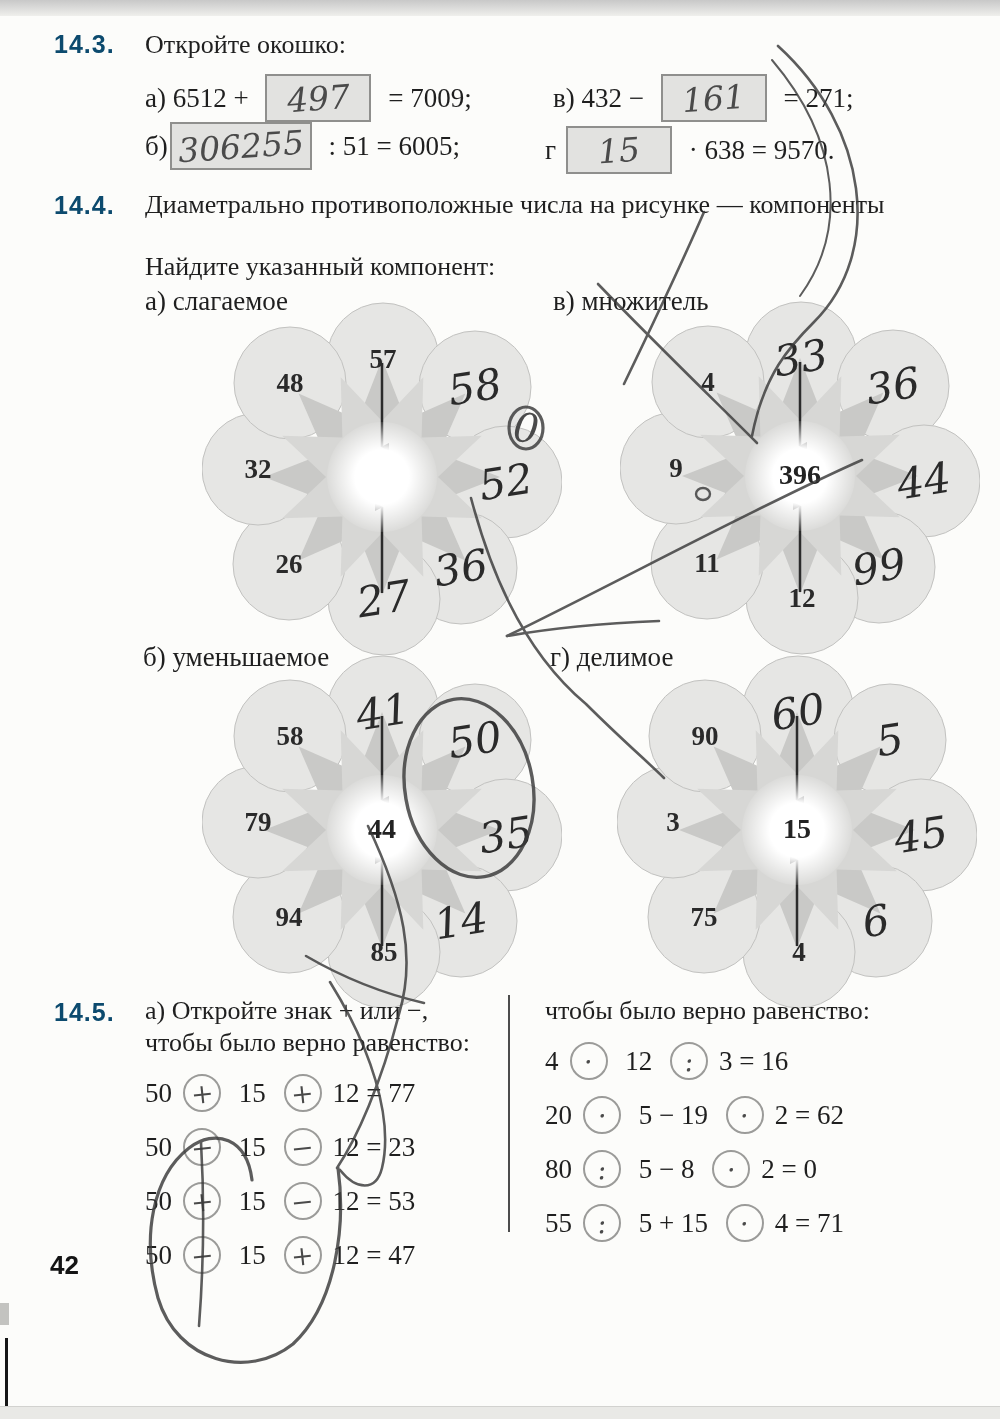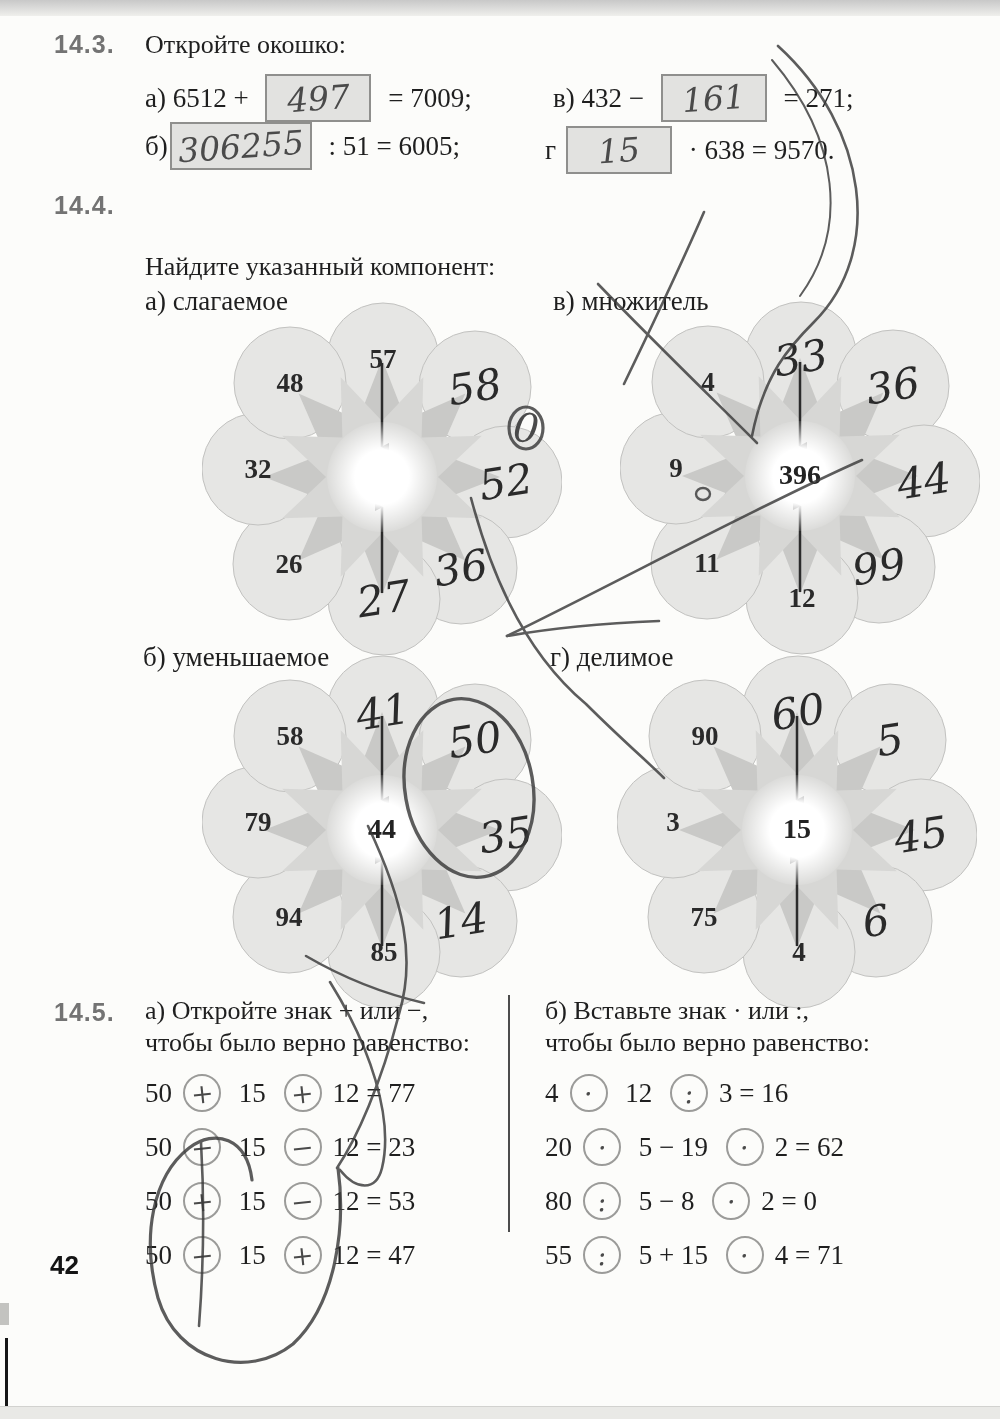--- a/index.html
+++ b/index.html
@@ -7,21 +7,21 @@
         overflow:hidden;font-family:"Liberation Serif",serif;color:#1f1f1f;}
   
   .scan-top{position:absolute;left:0;top:0;width:1000px;height:16px;
             background:linear-gradient(#c8c8c8,#efefec);}
   .scan-bottom{position:absolute;left:0;top:1406px;width:1000px;height:13px;
                background:#e9e9e6;border-top:1px solid #d2d2cf;}
   .scan-left-line{position:absolute;left:5px;top:1338px;width:3px;height:81px;background:#161616;}
   .scan-blob{position:absolute;left:0;top:1303px;width:9px;height:22px;background:#c3c3c0;}
 
   .task-num{position:absolute;font-family:"Liberation Sans",sans-serif;font-weight:bold;
-            font-size:25px;letter-spacing:1px;color:#737373;}
+            font-size:25px;letter-spacing:1px;color:#0c4a6e;}
   .ptext{position:absolute;font-size:26px;}
   .lbl{position:absolute;font-size:27px;}
 
   
   .eq143{position:absolute;display:flex;align-items:center;font-size:27px;white-space:pre;}
   .ansbox{background:#e2e2e0;border:2px solid #8f8f8d;min-width:90px;height:44px;
           display:flex;align-items:center;justify-content:center;margin:0 10px;padding:0 6px;}
   .hand{font-family:"DejaVu Serif",serif;font-style:italic;color:#4a4a4a;}
   .hand-ans{font-size:33px;transform:rotate(-4deg);}
 
@@ -80,20 +80,21 @@
     <span class="ansbox" style="margin-left:2px;min-width:112px;"><span class="hand hand-ans">306255</span></span>
     <span> : 51 = 6005;</span>
   </div>
   <div class="eq143" style="left:545px;top:126px;">
     <span>г</span>
     <span class="ansbox"><span class="hand hand-ans">15</span></span>
     <span> · 638 = 9570.</span>
   </div>
 
   <div class="task-num" style="left:54px;top:191px;">14.4.</div>
+  <div class="ptext" style="left:145px;top:190px;">Диаметрально противоположные числа на рисунке — компоненты</div>
   <div class="ptext" style="left:145px;top:252px;">Найдите указанный компонент:</div>
 
   <div class="lbl" style="left:145px;top:286px;">а) слагаемое</div>
   <div class="lbl" style="left:553px;top:286px;">в) множитель</div>
   <div class="lbl" style="left:143px;top:642px;">б) уменьшаемое</div>
   <div class="lbl" style="left:550px;top:642px;">г) делимое</div>
 
   <div class="flower" style="left:202px;top:297px;">
     <svg width="360" height="360" viewBox="0 0 360 360">
       <defs>
@@ -269,21 +270,20 @@
     <div class="eq145">
       <span>50</span>
       <span class="circ"><span class="sign hand">−</span></span>
       <span> 15 </span>
       <span class="circ"><span class="sign hand">+</span></span>
       <span>12 = 47</span>
     </div>
   </div>
 
   <div class="col145" style="left:545px;top:995px;width:420px;">
-    <div class="h145">б) Вставьте знак · или :,</div>
     <div class="h145">чтобы было верно равенство:</div>
     <div class="eq145">
       <span>4</span>
       <span class="circ"><span class="sign hand">·</span></span>
       <span> 12 </span>
       <span class="circ"><span class="sign hand">:</span></span>
       <span>3 = 16</span>
     </div>
     <div class="eq145">
       <span>20</span>

